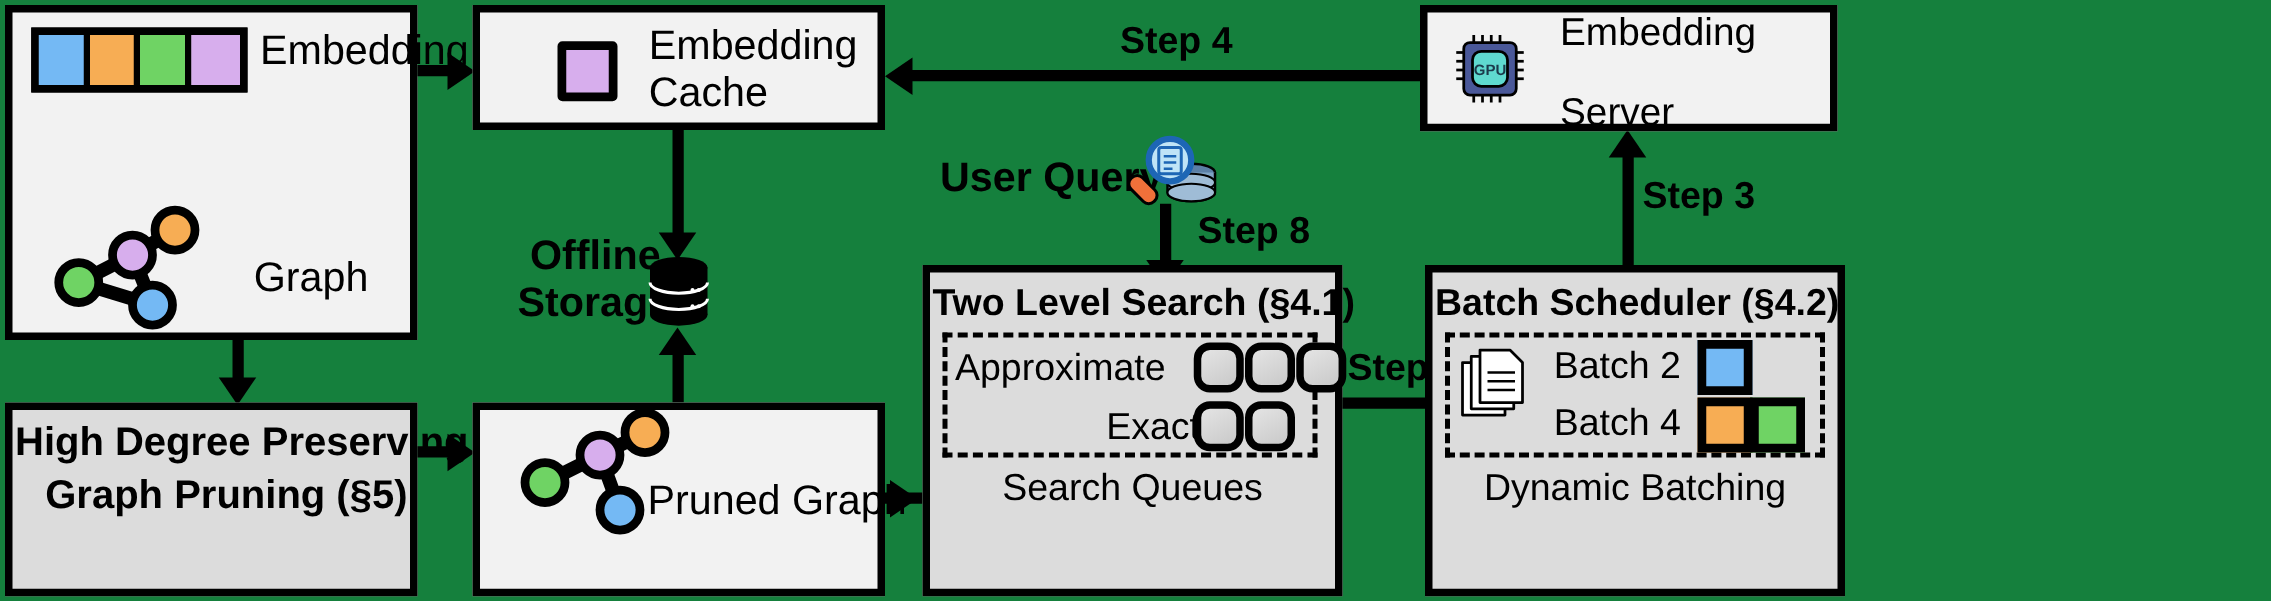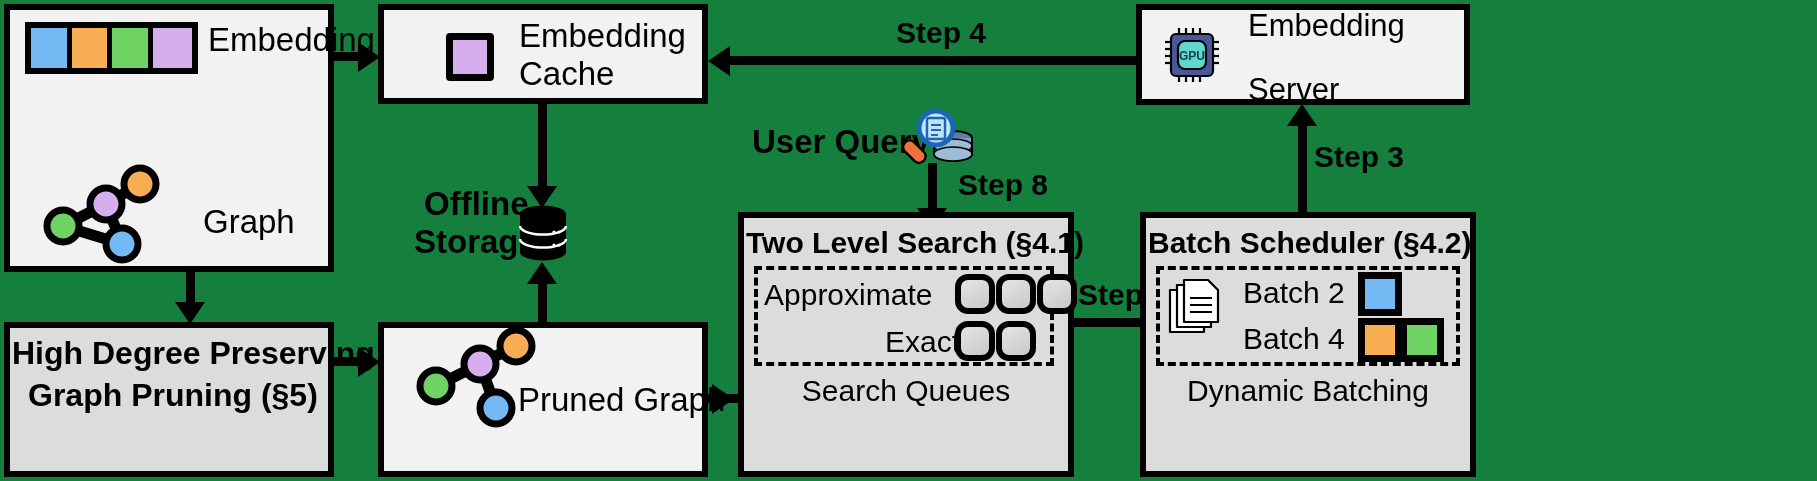--- a/index.html
+++ b/index.html
@@ -66,21 +66,21 @@
     </g>
   </svg>
 
   <div class="lbl" style="left:203px;top:204px;font-size:33px;">Graph</div>
 
   <div class="ln" style="left:186px;top:272px;width:9px;height:36px;"></div>
   <div class="ah down" style="left:175px;top:302px;"></div>
 
   <div class="box shaded" style="left:4px;top:322px;width:330px;height:155px;"></div>
   <div class="lbl bold" style="left:12px;top:336px;width:314px;text-align:center;font-size:32px;">High Degree Preserving</div>
-  <div class="lbl bold" style="left:28px;top:378px;width:314px;text-align:left;font-size:32px;">Graph Pruning (§5)</div>
+  <div class="lbl bold" style="left:12px;top:378px;width:314px;text-align:right;font-size:32px;">Graph Pruning (§5)</div>
 
   <div class="ln" style="left:334px;top:357px;width:32px;height:9px;"></div>
   <div class="ah right" style="left:358px;top:347px;"></div>
 
   <div class="ln" style="left:334px;top:52px;width:32px;height:9px;"></div>
   <div class="ah right" style="left:358px;top:42px;"></div>
 
   <div class="box" style="left:378px;top:4px;width:330px;height:100px;"></div>
   <div class="sq" style="left:446px;top:33px;width:48px;height:48px;background:#d7aeed;border-radius:4px;"></div>
   <div class="lbl" style="left:519px;top:18px;font-size:33px;">Embedding</div>

